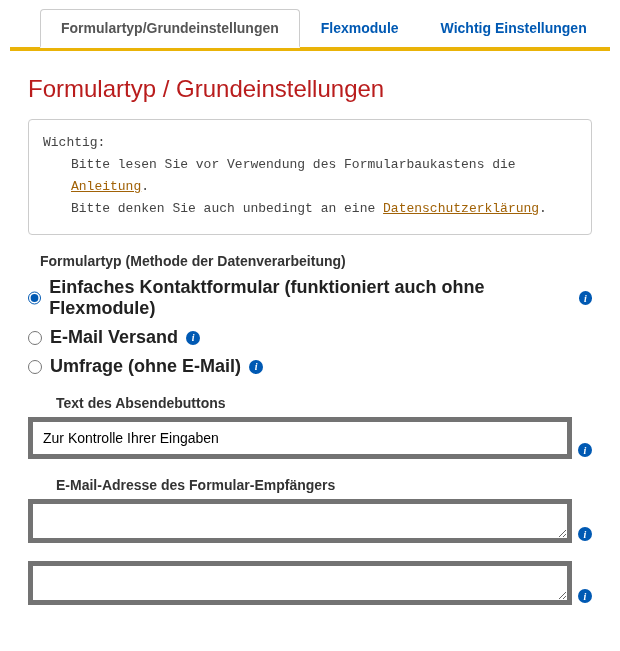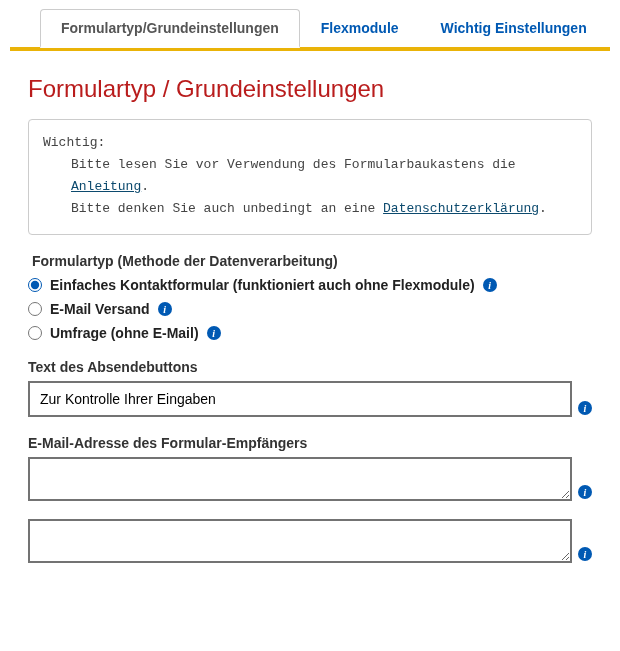--- a/index.html
+++ b/index.html
@@ -55,41 +55,41 @@
       margin-bottom: 18px;
       line-height: 1.7;
     }
     .notice .label {
       font-family: "Courier New", monospace;
     }
     .notice .line {
       padding-left: 28px;
     }
     .notice a {
-      color: #0c4a6e;
+      color: #a16207;
       text-decoration: underline;
     }
     .section-label {
       font-size: 14px;
       font-weight: bold;
-      margin: 8px 4px 8px;
+      margin: 8px 12px 8px;
     }
     .radio-row {
       display: flex;
       align-items: center;
       margin: 8px 0;
     }
     .radio-row input[type=radio] {
       width: 14px;
       height: 14px;
       accent-color: #0059b3;
       margin-right: 8px;
     }
     .radio-row label {
-      font-size: 14px;
+      font-size: 18px;
       font-weight: bold;
       color: #222;
     }
     .info-icon {
       display: inline-flex;
       align-items: center;
       justify-content: center;
       width: 14px;
       height: 14px;
       border-radius: 50%;
@@ -102,28 +102,29 @@
       cursor: pointer;
       font-style: italic;
     }
     .info-icon::before { content: "i"; }
     .field-group { margin-top: 18px; }
     .field-label {
       font-size: 14px;
       font-weight: bold;
       margin-bottom: 6px;
       display: block;
+      margin-left: 28px;
     }
     .input-row {
       display: flex;
       align-items: flex-end;
     }
     .text-input {
       flex: 1;
-      border: 2px solid #737373;
+      border: 5px solid #737373;
       font-size: 14px;
       padding: 8px 10px;
       font-family: Arial;
     }
     textarea.text-input {
       height: 44px;
       resize: both;
     }
     .input-row .info-icon {
       margin-left: 6px;

